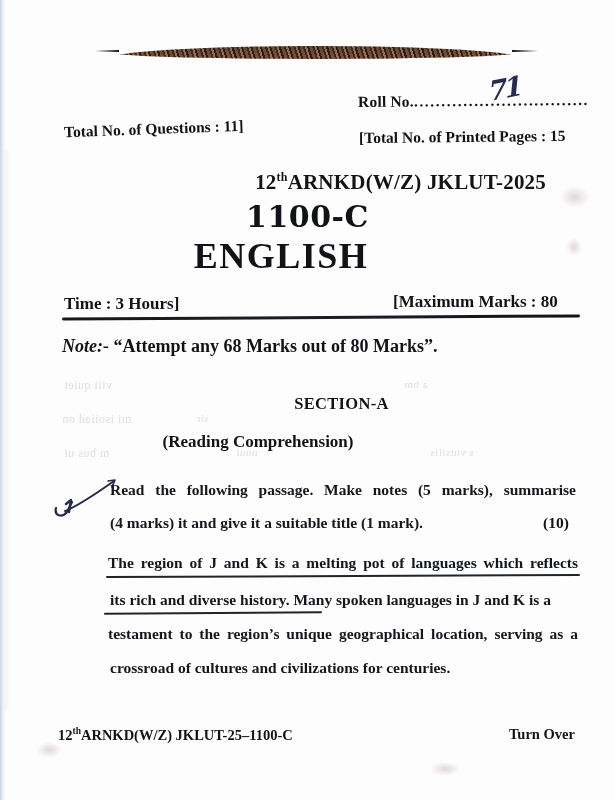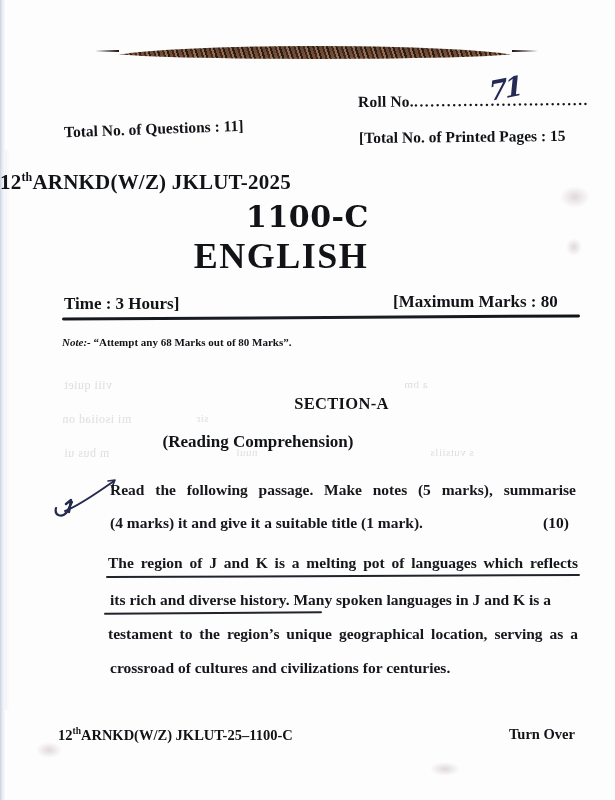--- a/index.html
+++ b/index.html
@@ -99,21 +99,21 @@
     transform: rotate(-2.1deg);
   }
   #printed-pages {
     left: 359px; top: 128px;
     font-size: 15.5px; font-weight: 700;
     transform: rotate(-0.6deg);
   }
 
   #exam-code {
     left: 0; top: 170px; width: 546px;
-    text-align: left;
+    text-align: right;
     font-size: 21px; font-weight: 700;
     letter-spacing: .2px;
   }
   #exam-code sup { font-size: 12px; vertical-align: super; }
   #paper-code {
     left: 0; top: 199px; width: 615px;
     text-align: center;
     font-size: 30px; font-weight: 700;
     font-family: "DejaVu Serif", serif;
     letter-spacing: .5px;
@@ -137,21 +137,21 @@
     position: absolute;
     left: 62px; top: 316px;
     width: 518px; height: 3px;
     background: linear-gradient(to right, #15181d, #1b1e24 55%, #101319);
     transform: rotate(-0.35deg);
     border-radius: 2px;
   }
 
   #note-line {
     left: 62px; top: 336px;
-    font-size: 11px; font-weight: 700; font-family: Liberation Serif, serif;
+    font-size: 18px; font-weight: 700; font-family: Liberation Serif, serif;
   }
   #note-line .note-em { font-style: italic; }
 
   #section-heading {
     left: 0; top: 394px; width: 615px;
     text-align: center;
     font-size: 16.5px; font-weight: 700;
     letter-spacing: .3px;
     padding-left: 34px;
   }

